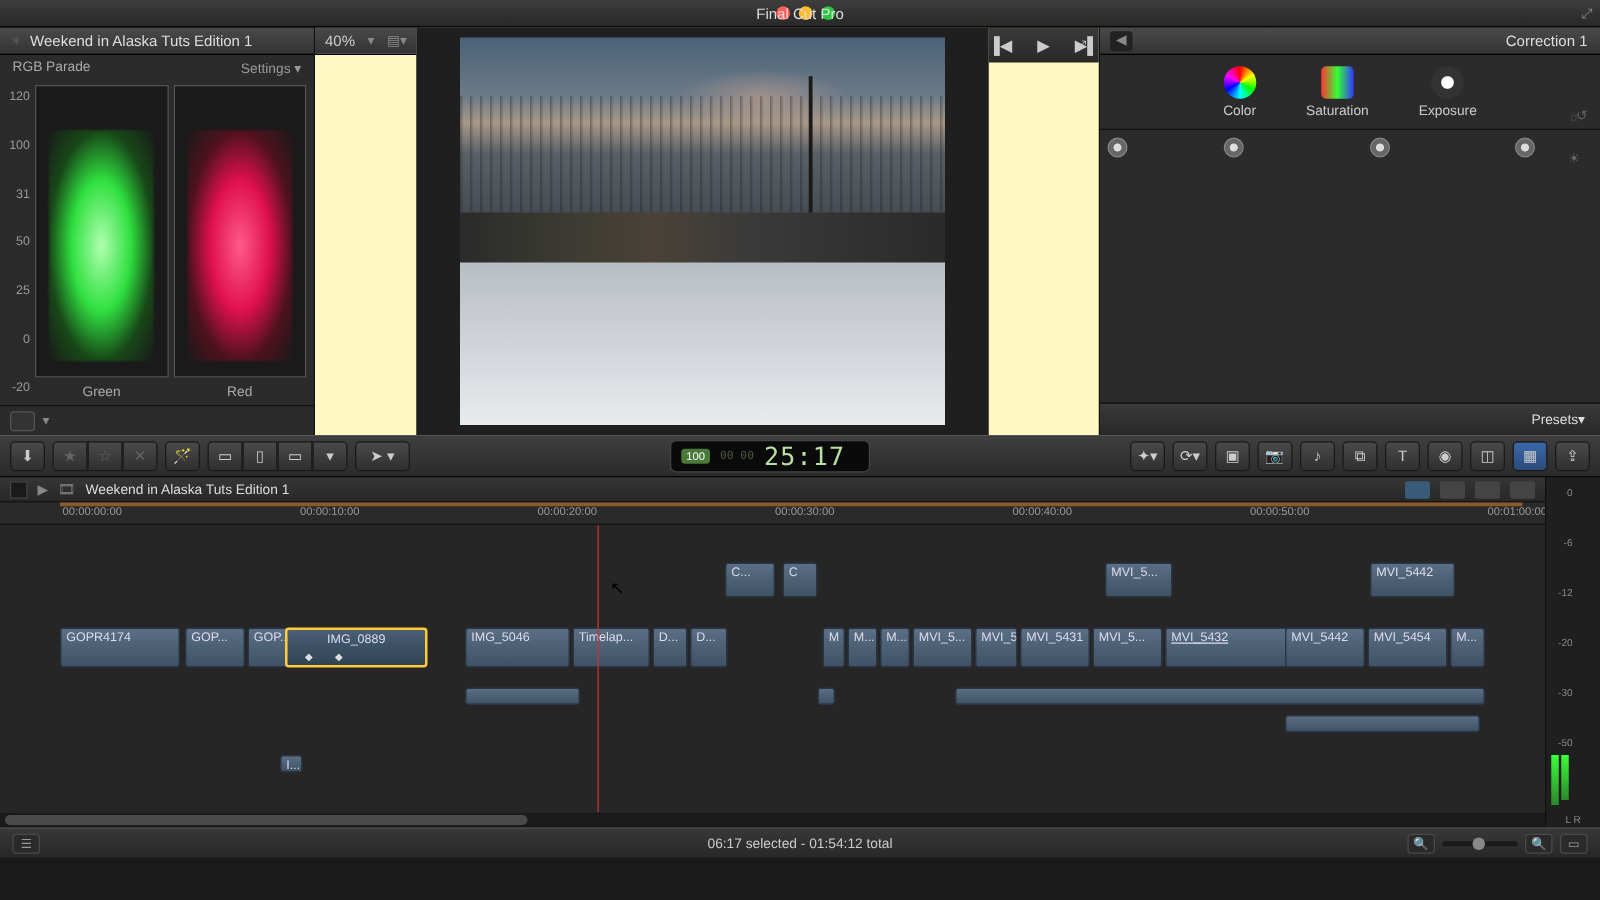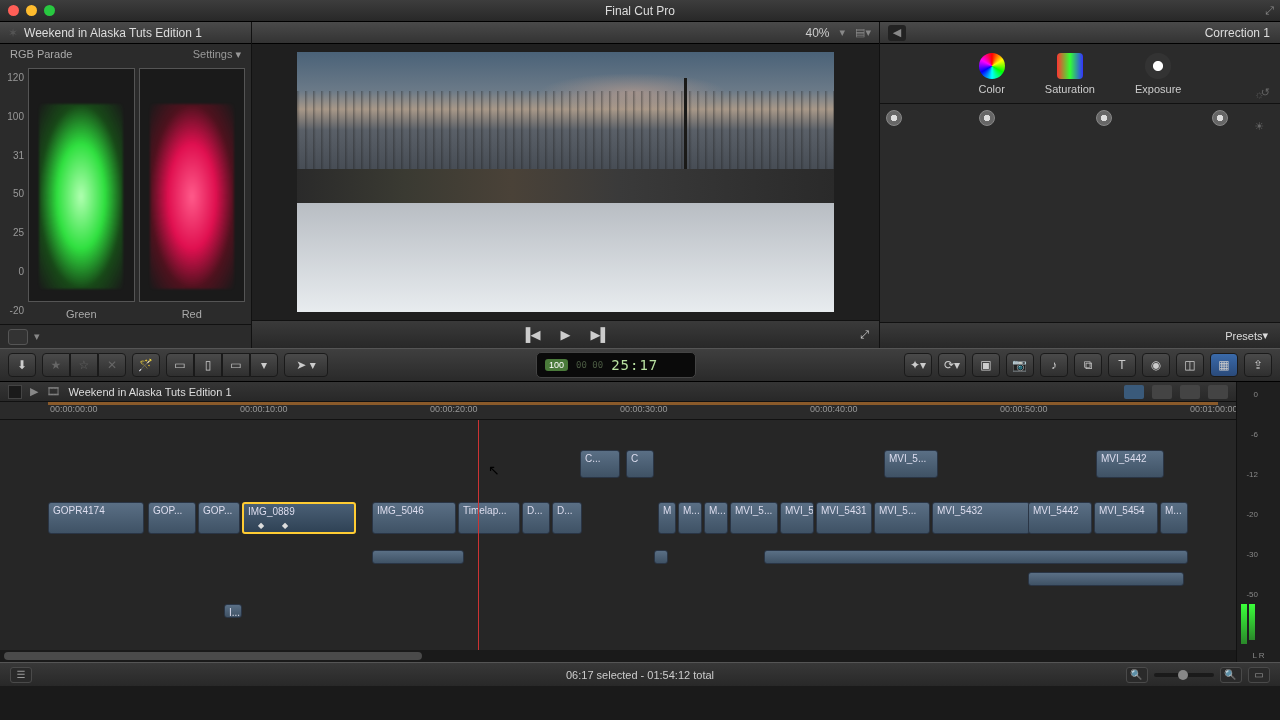--- a/index.html
+++ b/index.html
@@ -1,19 +1,19 @@
 <!DOCTYPE html>
 <html><head>
 <meta charset="utf-8">
 <style>
 * { margin: 0; padding: 0; box-sizing: border-box; font-family: -apple-system, "Helvetica Neue", Arial, sans-serif; }
 body { background: #1a1a1a; width: 1280px; height: 720px; overflow: hidden; color: #ccc; font-size: 11px; user-select: none; }
 
 
-.titlebar { height: 22px; background: linear-gradient(#3d3d3d,#282828); display:flex; align-items:center; position:relative; border-bottom:1px solid #000;}
+.titlebar { height: 22px; background: linear-gradient(#3d3d3d,#282828); display:flex; align-items:center; position:relative; border-bottom:1px solid #000;justify-content:center;}
 .traffic { display:flex; gap:7px; padding-left:8px;}
 .traffic span{width:11px;height:11px;border-radius:50%;display:block;}
 .tl-red{background:#ff5f57;} .tl-yel{background:#febc2e;} .tl-grn{background:#28c840;}
 .titlebar .title{position:absolute;left:0;right:0;text-align:center;color:#ddd;font-size:12px;}
 .titlebar .expand{position:absolute;right:6px;color:#888;}
 
 
 .toprow { height: 326px; display:flex; background:#2a2a2a;}
 .scopes { width:252px; background:#2b2b2b; border-right:1px solid #111; display:flex; flex-direction:column;}
 .proj-title{height:22px;background:linear-gradient(#4a4a4a,#333);border-bottom:1px solid #000;display:flex;align-items:center;padding:0 8px;color:#ddd;font-size:12px;}
@@ -27,21 +27,21 @@
 .scope-wave{flex:1;width:100%;background:#1a1a1a;border:1px solid #555;position:relative;overflow:hidden;}
 .wave-fill{position:absolute;left:10%;right:10%;bottom:5%;top:15%;}
 .wave-r{background:radial-gradient(ellipse at center,#ff5a8a 0%,#e01050 40%,rgba(200,0,40,.3) 70%,transparent 100%);filter:blur(1px);}
 .wave-g{background:radial-gradient(ellipse at center,#b0ffb0 0%,#30e040 40%,rgba(20,180,20,.3) 70%,transparent 100%);filter:blur(1px);}
 .wave-b{background:radial-gradient(ellipse at center,#e8f4ff 0%,#70b0ff 40%,rgba(40,80,220,.3) 70%,transparent 100%);filter:blur(1px);}
 .scope-label{color:#aaa;font-size:11px;padding-top:6px;}
 .scope-foot{height:24px;border-top:1px solid #111;display:flex;align-items:center;padding:0 8px;gap:6px;}
 .sf-btn{width:20px;height:16px;background:#333;border:1px solid #555;border-radius:3px;}
 
 
-.viewer{flex:1;background:#7f1d1d;display:flex;flex-direction:column;border-right:1px solid #111;}
+.viewer{flex:1;background:#fef9c3;display:flex;flex-direction:row;border-right:1px solid #111;}
 .viewer-top{height:22px;display:flex;align-items:center;justify-content:flex-end;padding:0 8px;gap:10px;background:linear-gradient(#4a4a4a,#333);border-bottom:1px solid #000;}
 .zoom{color:#ccc;font-size:12px;}
 .drop{color:#888;}
 .canvas{flex:1;background:#1f1f1f;display:flex;align-items:center;justify-content:center;position:relative;padding:8px;}
 .frame{width:88%;height:100%;background:linear-gradient(#4a6278 0%,#6b7a88 15%,#a89888 22%,#5a6068 30%,#3a4048 55%,#d8dde3 56%,#e8ecef 100%);position:relative;overflow:hidden;}
 .frame .sky{position:absolute;top:8%;left:45%;width:35%;height:15%;background:radial-gradient(ellipse,#d4a890 0%,transparent 70%);opacity:.5;}
 .frame .trees{position:absolute;top:15%;left:0;right:0;height:40%;background:repeating-linear-gradient(90deg,rgba(30,30,30,.4) 0px,transparent 3px,transparent 8px);}
 .frame .houses{position:absolute;top:45%;left:0;right:0;height:15%;background:linear-gradient(90deg,#2a2a2a 0%,#3a3a32 20%,#4a4238 40%,#3a3a3a 60%,#2a2a2a 100%);}
 .frame .pole{position:absolute;top:10%;left:72%;width:3px;height:50%;background:#1a1a18;}
 .frame .snow{position:absolute;top:58%;left:0;right:0;bottom:0;background:linear-gradient(#b8bdc3,#e8ecef);}
@@ -71,21 +71,21 @@
 
 
 .toolbar{height:34px;background:linear-gradient(#3f3f3f,#2a2a2a);border-top:1px solid #555;border-bottom:1px solid #000;display:flex;align-items:center;padding:0 8px;gap:6px;}
 .tb-btn{height:24px;min-width:28px;background:linear-gradient(#4a4a4a,#2f2f2f);border:1px solid #1a1a1a;border-radius:4px;display:flex;align-items:center;justify-content:center;color:#ccc;font-size:12px;}
 .tb-group{display:flex;}
 .tb-group .tb-btn{border-radius:0;}
 .tb-group .tb-btn:first-child{border-radius:4px 0 0 4px;}
 .tb-group .tb-btn:last-child{border-radius:0 4px 4px 0;}
 .timecode{height:26px;min-width:160px;background:#0a0a0a;border:1px solid #444;border-radius:5px;display:flex;align-items:center;padding:0 8px;gap:8px;}
 .tc-badge{background:#4a7a3a;color:#fff;font-size:9px;padding:1px 4px;border-radius:3px;}
-.tc-main{color:#b8e0a0;font-size:14px;font-family:monospace;letter-spacing:1px;}
+.tc-main{color:#b8e0a0;font-size:20px;font-family:monospace;letter-spacing:1px;}
 .tc-small{color:#4a5a42;font-size:9px;font-family:monospace;}
 .spacer{flex:1;}
 
 
 .timeline-area{height:280px;display:flex;background:#232323;}
 .timeline{flex:1;display:flex;flex-direction:column;}
 .tl-header{height:20px;background:linear-gradient(#353535,#282828);display:flex;align-items:center;padding:0 8px;gap:8px;border-bottom:1px solid #111;}
 .tl-header .idx{width:14px;height:14px;background:#1a1a1a;border:1px solid #444;}
 .tl-header .play{color:#888;}
 .tl-header .film{color:#888;}
@@ -293,33 +293,33 @@
     <div class="tl-tracks" id="tracks">
       <div class="playhead" style="left:478px;top:-18px;bottom:0"></div>
       <div class="cursor-arrow" style="left:488px;top:42px">↖</div>
     <div class="clip" style="left: 580px; width: 40px; top: 30px; height: 28px;">C...</div>
         <div class="clip" style="left: 626px; width: 28px; top: 30px; height: 28px;">C</div>
         <div class="clip" style="left: 884px; width: 54px; top: 30px; height: 28px;">MVI_5...</div>
         <div class="clip" style="left: 1096px; width: 68px; top: 30px; height: 28px;">MVI_5442</div>
         <div class="clip" style="left: 48px; width: 96px; top: 82px; height: 32px;">GOPR4174</div>
         <div class="clip" style="left: 148px; width: 48px; top: 82px; height: 32px;">GOP...</div>
         <div class="clip" style="left: 198px; width: 42px; top: 82px; height: 32px;">GOP...</div>
-        <div class="clip selected" style="left: 242px; width: 114px; top: 82px; height: 32px;">IMG_0889<div style="position: absolute; bottom: 2px; left: 14px; right: 14px; color: rgb(221, 221, 221); font-size: 8px; display: flex; justify-content: space-between;">◆&nbsp;&nbsp;&nbsp;&nbsp;&nbsp;&nbsp;&nbsp;&nbsp;◆</div></div>
+        <div class="clip selected" style="left: 228px; width: 114px; top: 82px; height: 32px; text-align: center;">IMG_0889<div style="position: absolute; bottom: 2px; left: 14px; right: 14px; color: rgb(221, 221, 221); font-size: 8px; display: flex; justify-content: space-between;">◆&nbsp;&nbsp;&nbsp;&nbsp;&nbsp;&nbsp;&nbsp;&nbsp;◆</div></div>
         <div class="clip" style="left: 372px; width: 84px; top: 82px; height: 32px;">IMG_5046</div>
         <div class="clip" style="left: 458px; width: 62px; top: 82px; height: 32px;">Timelap...</div>
         <div class="clip" style="left: 522px; width: 28px; top: 82px; height: 32px;">D...</div>
         <div class="clip" style="left: 552px; width: 30px; top: 82px; height: 32px;">D...</div>
         <div class="clip" style="left: 658px; width: 18px; top: 82px; height: 32px;">M</div>
         <div class="clip" style="left: 678px; width: 24px; top: 82px; height: 32px;">M...</div>
         <div class="clip" style="left: 704px; width: 24px; top: 82px; height: 32px;">M...</div>
         <div class="clip" style="left: 730px; width: 48px; top: 82px; height: 32px;">MVI_5...</div>
         <div class="clip" style="left: 780px; width: 34px; top: 82px; height: 32px;">MVI_5...</div>
         <div class="clip" style="left: 816px; width: 56px; top: 82px; height: 32px;">MVI_5431</div>
         <div class="clip" style="left: 874px; width: 56px; top: 82px; height: 32px;">MVI_5...</div>
-        <div class="clip" style="left: 932px; width: 98px; top: 82px; height: 32px;">MVI_5432</div>
+        <div class="clip" style="left: 932px; width: 98px; top: 82px; height: 32px; text-decoration: underline;">MVI_5432</div>
         <div class="clip" style="left: 1028px; width: 64px; top: 82px; height: 32px;">MVI_5442</div>
         <div class="clip" style="left: 1094px; width: 64px; top: 82px; height: 32px;">MVI_5454</div>
         <div class="clip" style="left: 1160px; width: 28px; top: 82px; height: 32px;">M...</div>
         <div class="clip" style="left: 372px; width: 92px; top: 130px; height: 14px;"></div>
         <div class="clip" style="left: 654px; width: 14px; top: 130px; height: 14px;"></div>
         <div class="clip" style="left: 764px; width: 424px; top: 130px; height: 14px;"></div>
         <div class="clip" style="left: 1028px; width: 156px; top: 152px; height: 14px;"></div>
         <div class="clip" style="left: 224px; width: 18px; top: 184px; height: 14px;">I...</div>
       </div>
     <div class="tl-scroll">

